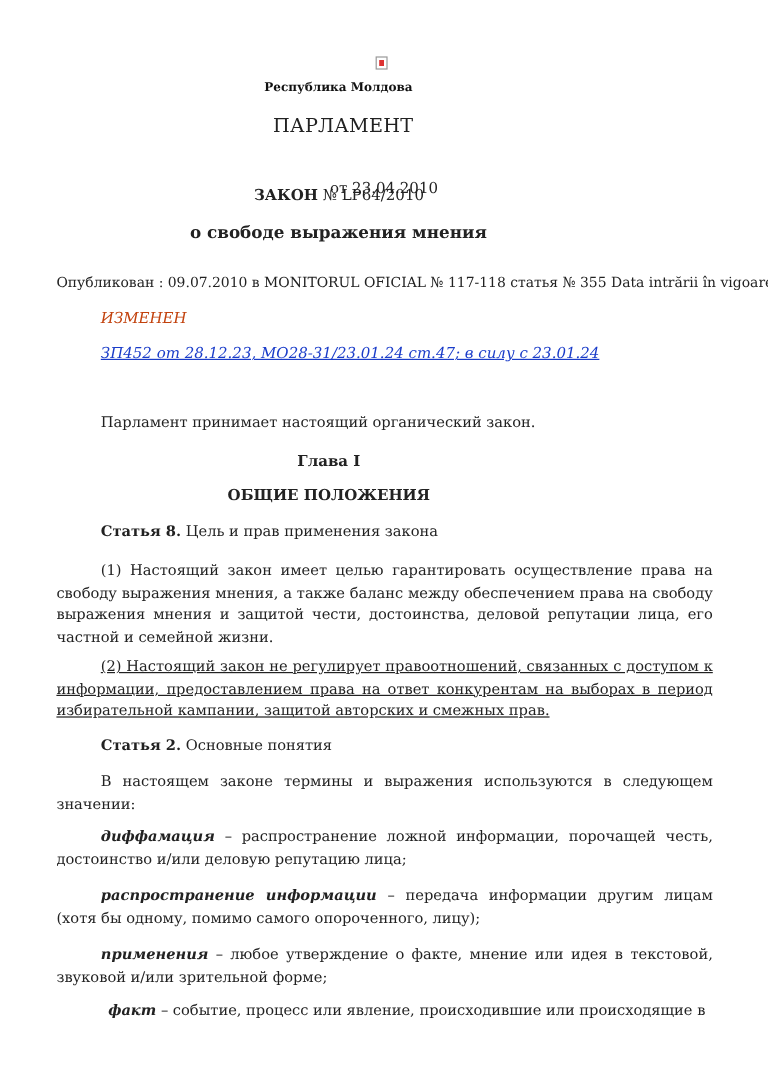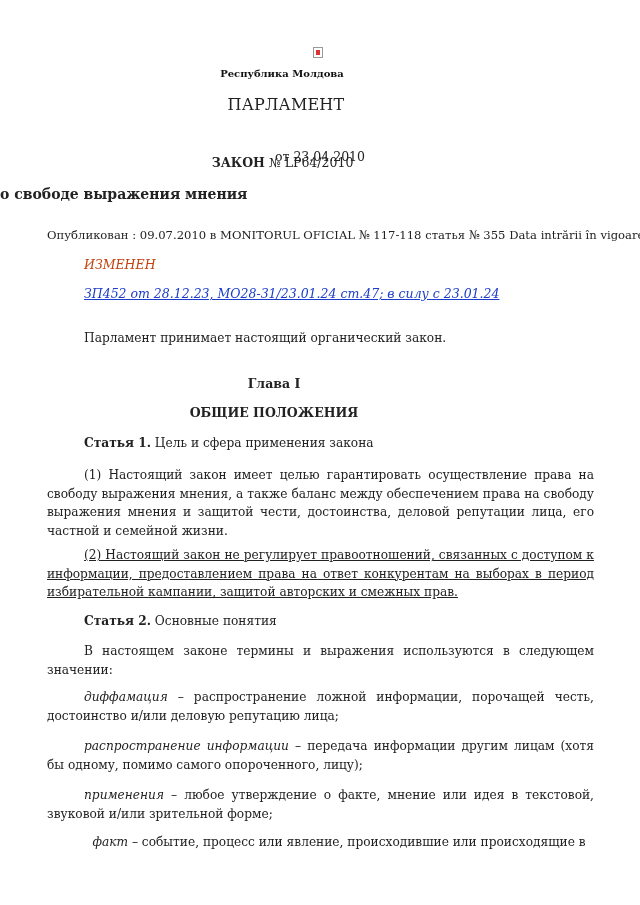--- a/index.html
+++ b/index.html
@@ -9,50 +9,50 @@
                 border: 1px solid #999; box-sizing: border-box; background: #fff; }
   .broken-img::after { content: ""; position: absolute; left: 2px; top: 2px; width: 4px; height: 5px;
                 background: #d33; }
   .republic { position: absolute; left: 0; width: 564px; top: 68px; text-align: center;
               font-family: "DejaVu Serif", serif; font-weight: bold; font-size: 10px; color: #111; }
   .parliament { position: absolute; left: 0; width: 572px; top: 95px; text-align: center;
                 font-size: 16px; letter-spacing: 0.2px; color: #222; }
   .lawnum { position: absolute; left: 0; width: 565px; top: 131px; text-align: center; font-size: 12.5px; margin-top: 24px; }
   .lawnum b { font-weight: bold; }
   .lawdate { position: absolute; left: 0; width: 640px; top: 149px; text-align: center; font-size: 12.5px; }
-  .lawtitle { position: absolute; left: 0; width: 564px; top: 186px; text-align: left;
+  .lawtitle { position: absolute; left: 0; width: 564px; top: 186px; text-align: center;
               font-weight: bold; font-size: 14px; }
   .published { position: absolute; left: 47px; top: 228px; font-size: 11.6px; white-space: nowrap; }
   .changed { position: absolute; left: 84px; top: 257px; color: #c2410c; font-style: italic; font-size: 12.5px; }
   .amend-link { position: absolute; left: 84px; top: 286px; color: #1a3cc9; font-style: italic;
                 text-decoration: underline; font-size: 12.5px; white-space: nowrap; }
   .para { position: absolute; left: 47px; width: 547px; text-align: justify; line-height: 18.6px; font-size: 12.2px; }
   .indent { text-indent: 37px; }
   .heading { position: absolute; left: 0; width: 548px; text-align: center; font-weight: bold; font-size: 12.5px; }
-  i { font-style: italic; }
+  i { font-style: italic; font-weight: bold; }
 </style>
 </head>
 <body>
 
 <div class="broken-img"></div>
 <div class="republic">Республика Молдова</div>
 <div class="parliament">ПАРЛАМЕНТ</div>
 <div class="lawnum"><b>ЗАКОН</b> <span>№ LP64/2010</span></div>
 <div class="lawdate">от 23.04.2010</div>
 <div class="lawtitle">о свободе выражения мнения</div>
 
 <div class="published">Опубликован : 09.07.2010 в MONITORUL OFICIAL № 117-118 статья № 355 Data intrării în vigoare</div>
 <div class="changed">ИЗМЕНЕН</div>
 <a class="amend-link">ЗП452 от 28.12.23, MO28-31/23.01.24 ст.47; в силу с 23.01.24</a>
 
-<div class="para" style="top:329px;"><span style="padding-left:37px">Парламент принимает настоящий органический закон.</span></div>
+<div class="para" style="top:343px;"><span style="padding-left:37px">Парламент принимает настоящий органический закон.</span></div>
 <div class="heading" style="top:376px;">Глава I</div>
 <div class="heading" style="top:405px;">ОБЩИЕ ПОЛОЖЕНИЯ</div>
 
-<div class="para" style="top:434px;"><span style="padding-left:37px"></span><b>Статья 1.</b> <span>Цель и сфера применения закона</span></div>
+<div class="para" style="top:434px;"><span style="padding-left:37px"></span><b>Статья 8.</b> <span>Цель и прав применения закона</span></div>
 <div class="para indent" style="top:466px;">(1) Настоящий закон имеет целью гарантировать осуществление права на свободу выражения мнения, а также баланс между обеспечением права на свободу выражения мнения и защитой чести, достоинства, деловой репутации лица, его частной и семейной жизни.</div>
 <div class="para indent" style="top:546px;text-decoration:underline;">(2) Настоящий закон не регулирует правоотношений, связанных с доступом к информации, предоставлением права на ответ конкурентам на выборах в период избирательной кампании, защитой авторских и смежных прав.</div>
 
 <div class="para" style="top:612px;"><span style="padding-left:37px"></span><b>Статья 2.</b> <span>Основные понятия</span></div>
 <div class="para indent" style="top:642px;">В настоящем законе термины и выражения используются в следующем значении:</div>
 <div class="para indent" style="top:688px;"><i>диффамация</i><span> – распространение ложной информации, порочащей честь, достоинство и/или деловую репутацию лица;</span></div>
 <div class="para indent" style="top:737px;"><i>распространение информации</i><span> – передача информации другим лицам (хотя бы одному, помимо самого опороченного, лицу);</span></div>
 <div class="para indent" style="top:786px;"><i>применения</i><span> – любое утверждение о факте, мнение или идея в текстовой, звуковой и/или зрительной форме;</span></div>
 <div class="para indent" style="top:833px; text-align:center; white-space:nowrap;"><i>факт</i><span> – событие, процесс или явление, происходившие или происходящие в</span></div>
 

